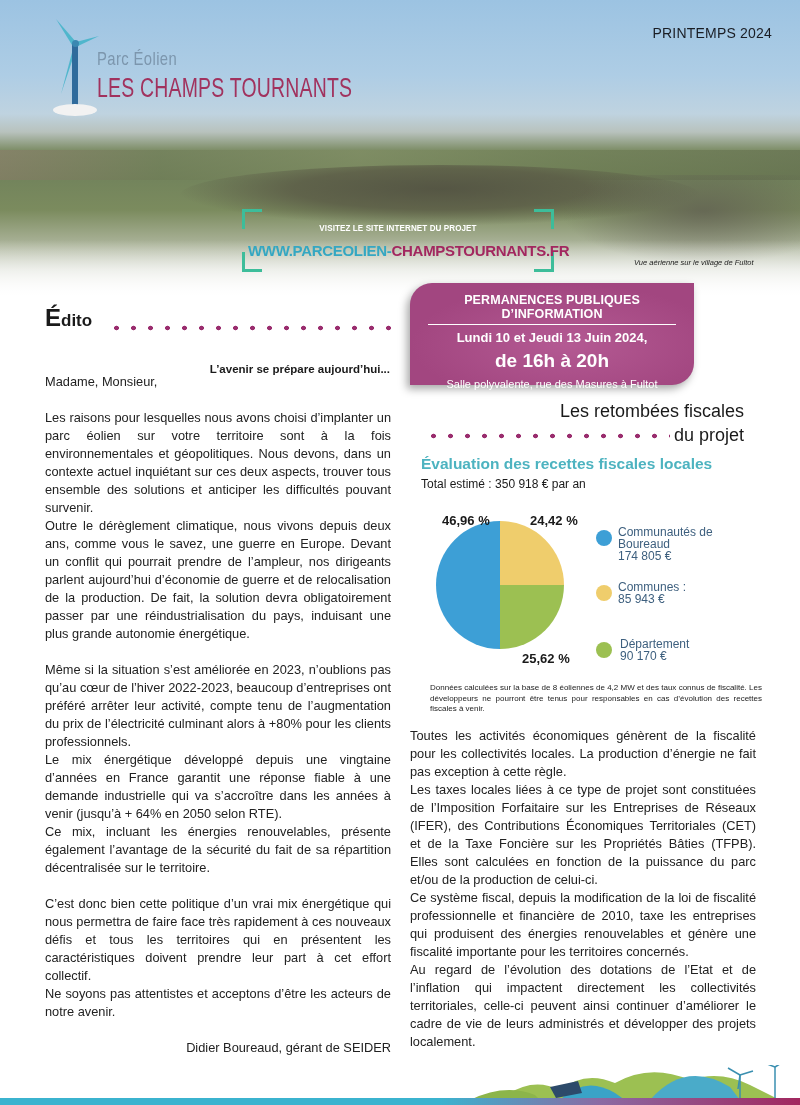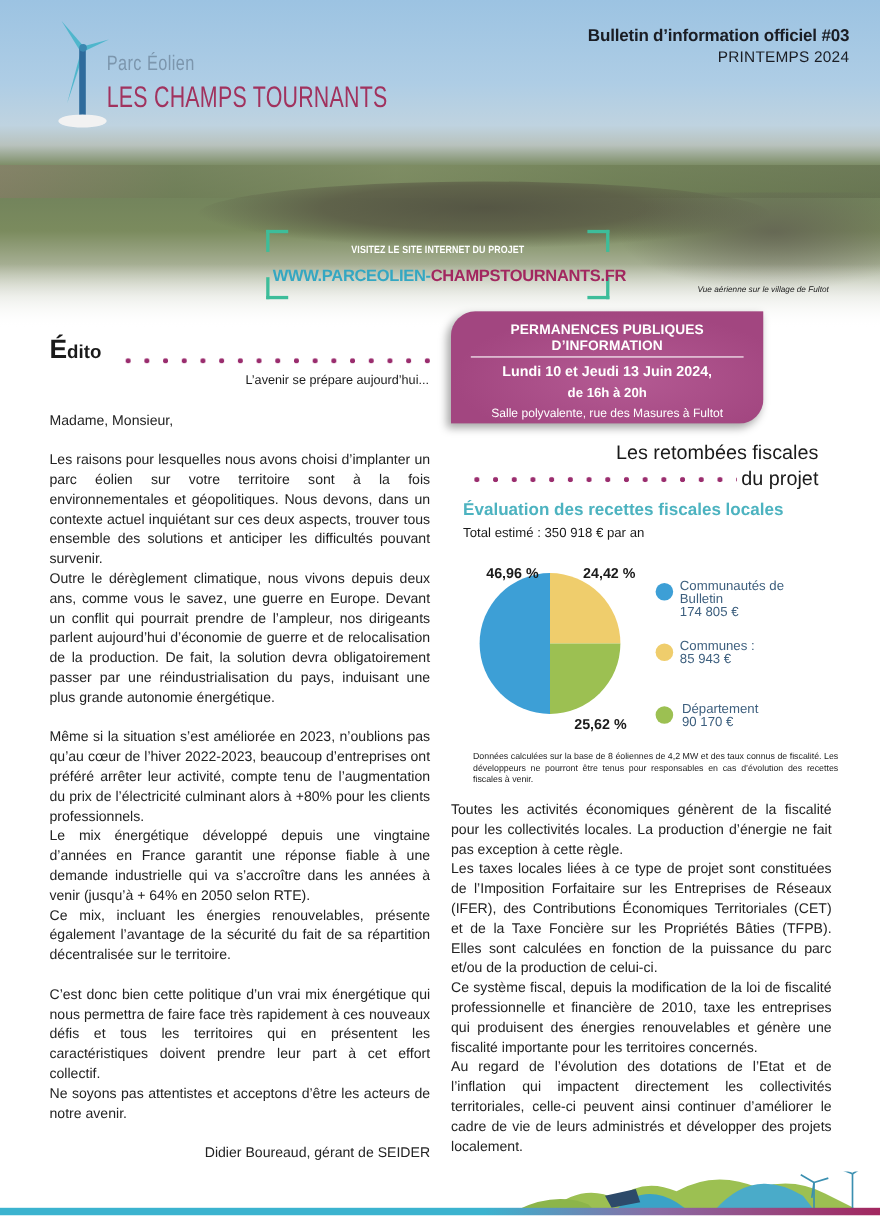--- a/index.html
+++ b/index.html
@@ -35,28 +35,28 @@
   .site-box .url .a { color: #34a7c2; }
   .site-box .url .b { color: #a2275f; }
   .caption { position: absolute; left: 634px; top: 258px; font-size: 7.5px; font-style: italic; color: #222; white-space: nowrap; }
 
   
   .perm { position: absolute; left: 410px; top: 283px; width: 284px; height: 102px; background: #a64a84; border-radius: 22px 0 22px 0;
     box-shadow: -3px 4px 8px rgba(0,0,0,.35); color: #fff; text-align: center;
     background-image: radial-gradient(ellipse at 55% 60%, #b45a93 0%, #a24680 70%); }
   .perm .h { font-size: 12.5px; font-weight: bold; margin: 10px 18px 0; padding-bottom: 3px; border-bottom: 1.5px solid #fff; letter-spacing: .1px; }
   .perm .d1 { font-size: 13px; font-weight: bold; margin-top: 5px; }
-  .perm .d2 { font-size: 12px; font-weight: bold; margin-top: 5px; }
+  .perm .d2 { font-size: 19px; font-weight: bold; margin-top: 5px; }
   .perm .d3 { font-size: 11px; font-weight: normal; margin-top: 6px; }
 
   
   .edito-title { position: absolute; left: 45px; top: 304px; font-size: 24px; font-weight: bold; color: #1a1a1a; }
   .edito-title .small { font-size: 17px; }
   .dots { position: absolute; height: 6px; background-image: radial-gradient(circle, #9a2d6e 2.2px, transparent 2.6px); background-size: 17px 6px; background-repeat: repeat-x; }
-  .edito-sub { position: absolute; right: 410px; top: 340px; font-size: 11.5px; font-weight: normal; color: #1a1a1a; white-space: nowrap; }
+  .edito-sub { position: absolute; right: 410px; top: 363px; font-size: 11.5px; font-weight: bold; color: #1a1a1a; white-space: nowrap; }
 
   .col-left { position: absolute; left: 45px; top: 373px; width: 346px; font-size: 12.8px; line-height: 18px; color: #222; text-align: justify; }
   .col-left p { margin: 0; }
   .col-left .gap { height: 18px; }
   .col-left .sign { text-align: right; }
 
   
   .fisc-title { position: absolute; right: 56px; top: 399px; font-size: 18px; font-weight: normal; color: #1a1a1a; text-align: right; line-height: 24px; }
   .eval-title { position: absolute; left: 421px; top: 455px; font-size: 15.5px; font-weight: bold; color: #4db3c0; }
   .eval-total { position: absolute; left: 421px; top: 477px; font-size: 12px; color: #1a1a1a; }
@@ -89,21 +89,20 @@
     <path d="M22 27 L9 76 L25 28 Z" fill="#4fb6cc"></path>
     <rect x="20" y="26" width="6" height="68" fill="#2f6b9c"></rect>
     <ellipse cx="23" cy="92" rx="22" ry="6" fill="#f2f2f2"></ellipse>
     <circle cx="23.5" cy="25.5" r="3.5" fill="#3b88b1"></circle>
   </svg>
   <div class="sub">Parc Éolien</div>
   <div class="title">LES CHAMPS TOURNANTS</div>
 </div>
 
 <div class="bulletin">
-  <div class="b1">Bulletin d’information officiel #03</div>
   <div class="b2">PRINTEMPS 2024</div>
 </div>
 
 <div class="site-box">
   <div class="corner tl"></div>
   <div class="corner tr"></div>
   <div class="corner bl"></div>
   <div class="corner br"></div>
   <div class="visit">VISITEZ LE SITE INTERNET DU PROJET</div>
   <div class="url"><span class="a">WWW.PARCEOLIEN-</span><span class="b">CHAMPSTOURNANTS.FR</span></div>
@@ -155,21 +154,21 @@
   <path d="M65 65 L129 65 A64 64 0 0 1 65 129 Z" fill="#9cc052"></path>
 </svg>
 <div class="pct" style="left:414px; top:513px;margin-left:28px;">46,96 %</div>
 <div class="pct" style="left:530px; top:513px;">24,42 %</div>
 <div class="pct" style="left:522px; top:651px;">25,62 %</div>
 
 <div class="legend-item" style="top:528px;">
   <div class="legend-dot" style="top:2px; background:#3d9fd6;"></div>
   <div class="legend-text" style="top:-2px;">
     <div>Communautés de</div>
-    <div>Bulletin</div>
+    <div>Boureaud</div>
     <div>174 805 €</div>
   </div>
 </div>
 <div class="legend-item" style="top:583px;">
   <div class="legend-dot" style="top:2px; background:#efcd6c;"></div>
   <div class="legend-text" style="top:-2px;">
     <div>Communes :</div>
     <div>85 943 €</div>
   </div>
 </div>

